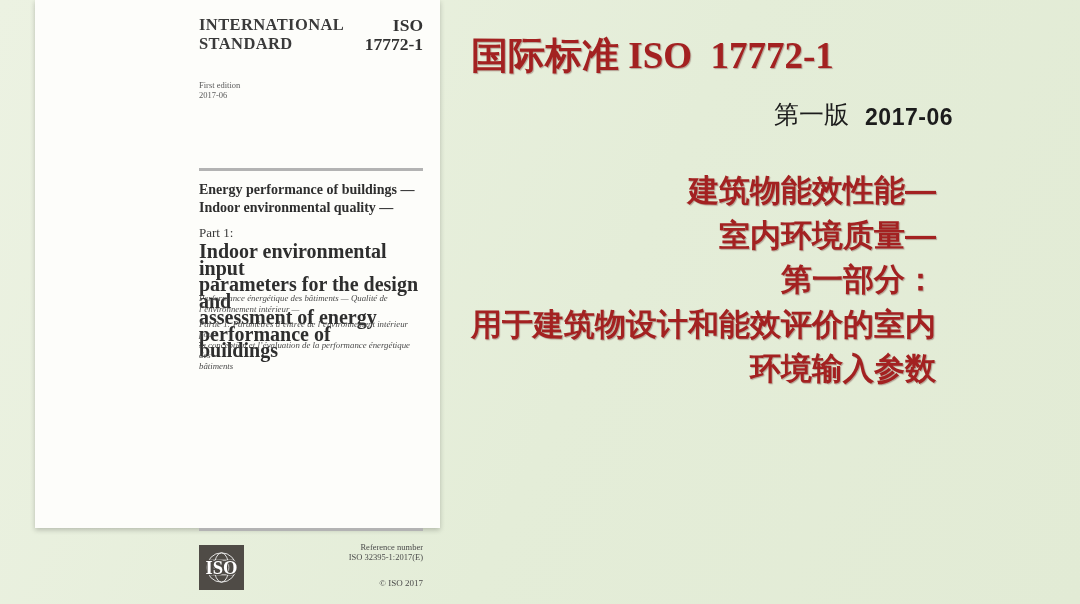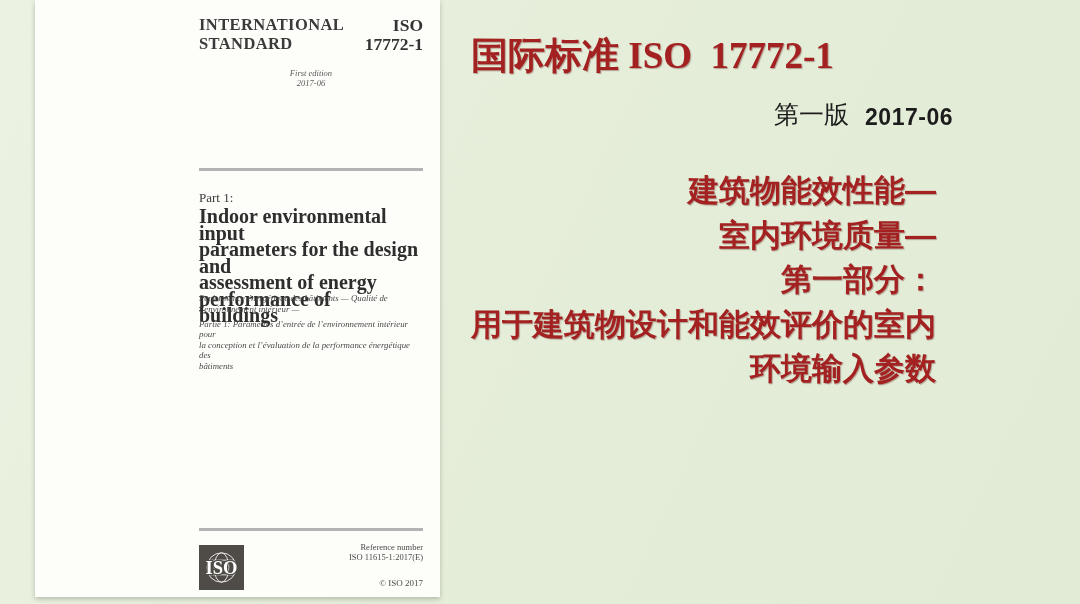--- a/index.html
+++ b/index.html
@@ -4,31 +4,31 @@
 <style>
   * { margin:0; padding:0; box-sizing:border-box; }
   html,body { background:#d8e2ca; }
   .slide {
     position:relative; width:1080px; height:604px; overflow:hidden;
     background:linear-gradient(115deg,#ecf2e2 0%, #e4edd8 55%, #e2ebd5 100%);
     font-family:"Liberation Sans", sans-serif;
   }
   
   .page {
-    position:absolute; left:35px; top:0; width:405px; height:597px;
+    position:absolute; left:35px; top:0; width:405px; height:528px;
     background:#fdfdfa; box-shadow:0 2px 5px rgba(0,0,0,.22);
   }
   .page-inner {
     position:absolute; left:164px; top:0; width:224px; height:100%;
     font-family:"Liberation Serif", serif; color:#3c3c3c;
   }
   .page-header { display:flex; justify-content:space-between; padding-top:16px; }
   .intl-label { font-size:16.5px; font-weight:700; letter-spacing:.4px; line-height:18.5px; white-space:pre-line; color:#3a3a3a; }
   .std-number { font-size:17.5px; font-weight:700; text-align:right; line-height:18.5px; white-space:pre-line; color:#333; }
-  .edition-en { text-align:center; font-size:8.5px; line-height:10px; color:#5a5a5a; margin-top:15px; white-space:pre-line;font-style:italic; }
+  .edition-en { text-align:left; font-size:8.5px; line-height:10px; color:#5a5a5a; margin-top:27px; white-space:pre-line; }
   .rule { position:absolute; left:0; right:0; height:3px; background:#b3b3b3; }
   .rule-top { top:168px; }
   .rule-bottom { top:528px; }
   .title-en { position:absolute; top:181px; left:0; right:0; }
   .title-main { font-weight:700; font-size:14px; line-height:17.5px; white-space:pre-line; color:#2e2e2e; }
   .part-label { font-size:13px; margin-top:9px; color:#3a3a3a; }
   .title-sub { font-weight:700; font-size:20px; line-height:16.5px; white-space:pre-line; color:#2e2e2e; margin-top:2px; }
   .title-fr { position:absolute; top:293px; left:0; right:0; }
   .fr-para { font-style:italic; font-size:8.8px; line-height:10.5px; color:#4a4a4a; white-space:pre-line; }
   .fr-para + .fr-para { margin-top:4.5px; }
@@ -70,20 +70,22 @@
         <div class="std-number">ISO
 17772-1</div>
       </div>
 
       <div class="edition-en">First edition
 2017-06</div>
 
       <div class="rule rule-top"></div>
 
       <div class="title-en">
+        <div class="title-main">Energy performance of buildings —
+Indoor environmental quality —</div>
         <div class="part-label">Part 1:</div>
         <div class="title-sub">Indoor environmental input
 parameters for the design and
 assessment of energy performance of
 buildings</div>
       </div>
 
       <div class="title-fr">
         <div class="fr-para">Performance énergétique des bâtiments — Qualité de
 l’environnement intérieur —</div>
@@ -100,21 +102,21 @@
           <g stroke="#ffffff" stroke-width="1" fill="none" opacity="0.85">
             <circle cx="23" cy="23" r="15"></circle>
             <ellipse cx="23" cy="23" rx="7.5" ry="15"></ellipse>
             <line x1="10" y1="15.5" x2="36" y2="15.5"></line>
             <line x1="10" y1="30.5" x2="36" y2="30.5"></line>
           </g>
           <text x="23" y="29.5" text-anchor="middle" font-family="Liberation Serif, serif" font-size="19" font-weight="bold" fill="#ffffff" stroke="#4f4b46" stroke-width="2.5" paint-order="stroke">ISO</text>
         </svg>
         <div class="footer-right">
           <div class="ref-block">Reference number
-ISO 11615-1:2017(E)</div>
+ISO 32395-1:2017(E)</div>
           <div class="copyright">© ISO 2017</div>
         </div>
       </div>
 
     </div>
   </div>
 
   <div class="cn-heading">国际标准 ISO  17772-1</div>
 
   <div class="cn-edition">

